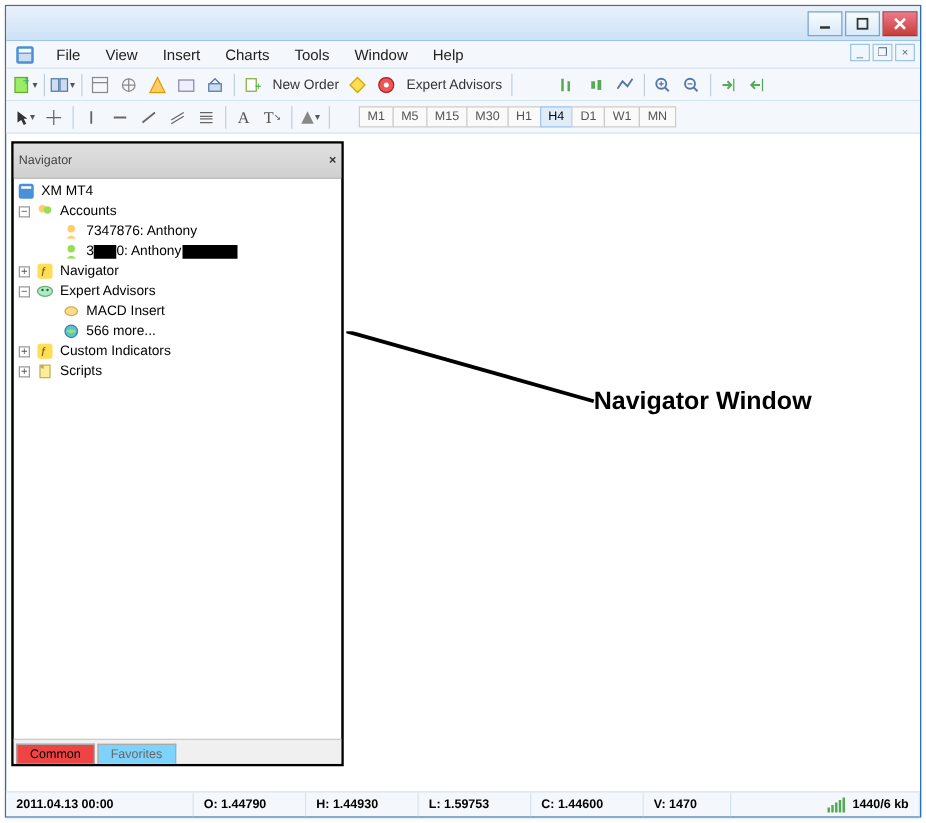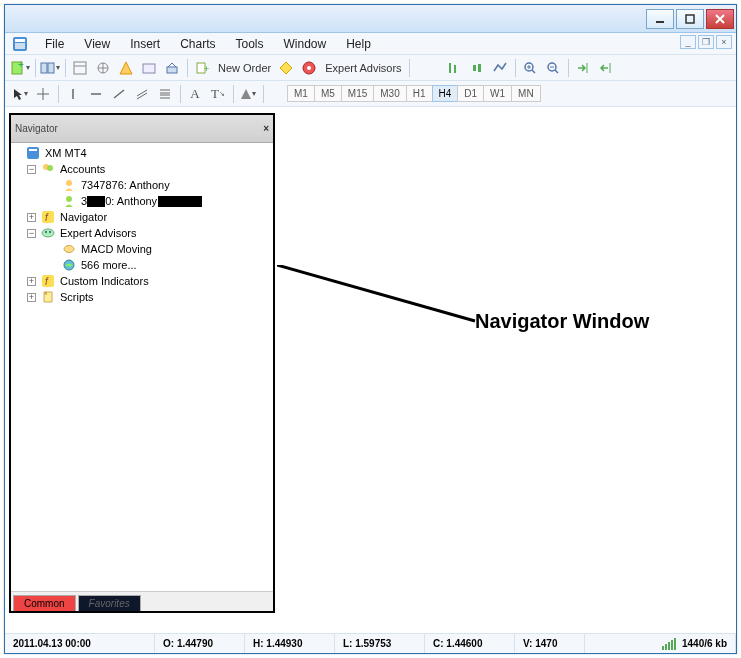--- a/index.html
+++ b/index.html
@@ -21,33 +21,33 @@
 .toolbar { height: 26px; display: flex; align-items: center; padding: 1px 4px; background: #f4f8fc; border-bottom: 1px solid #d6e4f0; }
 .tool-btn { width: 22px; height: 22px; display: flex; align-items: center; justify-content: center; margin-right: 1px; cursor: pointer; border: 1px solid transparent; font-size: 12px; }
 .tool-sep { width: 1px; height: 18px; background: #c0d0e0; margin: 0 3px; }
 .tool-text { font-size: 11px; color: #333; padding: 0 4px; cursor: pointer; display: flex; align-items: center; }
 .tf-btn { padding: 2px 6px; font-size: 10px; border: 1px solid #ccc; background: #fafafa; cursor: pointer; margin-right: -1px; color: #555; }
 .tf-btn.active { background: #e0ecf8; border-color: #9ec5e8; color: #000; }
 
 .navigator { position: absolute; left: 4px; top: 108px; width: 266px; height: 500px; background: #fff; border: 2px solid #000; }
 .nav-title { height: 28px; background: linear-gradient(#e0e0e0,#d0d0d0); font-size: 10px; padding: 2px 4px; display: flex; justify-content: space-between; align-items: center; border-bottom: 1px solid #aaa; color: #444; }
 .nav-close { font-size: 10px; cursor: pointer; color: #333; font-weight: bold; }
-.nav-tree { padding: 2px 14px; font-size: 11px; overflow: auto; height: 460px; }
+.nav-tree { padding: 2px 2px; font-size: 11px; overflow: auto; height: 460px; }
 .tree-row { display: flex; align-items: center; height: 16px; cursor: pointer; white-space: nowrap; }
 .tree-toggle { width: 13px; height: 13px; display: inline-flex; align-items: center; justify-content: center; margin-right: 2px; font-size: 9px; color: #777; }
 .tree-box { width: 9px; height: 9px; border: 1px solid #999; display: inline-flex; align-items: center; justify-content: center; font-size: 9px; line-height: 1; color: #555; background: #fff; }
 .tree-icon { width: 16px; height: 14px; display: inline-flex; align-items: center; justify-content: center; margin-right: 2px; font-size: 11px; }
 .tree-label { padding-left: 2px; }
 .indent { width: 18px; display: inline-block; height: 16px; }
 .redact { display: inline-block; width: 44px; height: 11px; background: #000; vertical-align: middle; margin-left: 1px; }
 .redact-sm { display: inline-block; width: 18px; height: 11px; background: #000; vertical-align: middle; }
 
 .nav-tabs { position: absolute; bottom: 0; left: 0; right: 0; height: 20px; display: flex; align-items: flex-end; border-top: 1px solid #ccc; background: #f0f0f0; }
 .ntab { padding: 2px 10px; font-size: 10px; border: 1px solid #aaa; border-bottom: none; background: #ef4444; margin-left: 2px; cursor: pointer; }
-.ntab.inactive { background: #0f172a; color: #666; font-style: italic; }
+.ntab.inactive { background: #7dd3fc; color: #666; }
 
 .annotation-line { position: absolute; left: 272px; top: 260px; width: 200px; height: 58px; pointer-events: none; }
 .annotation-text { position: absolute; left: 470px; top: 305px; font-size: 20px; font-weight: bold; color: #000; }
 
 .statusbar { position: absolute; bottom: 0; left: 0; right: 0; height: 20px; display: flex; align-items: center; font-size: 10px; background: #f4f8fc; border-top: 1px solid #d6e4f0; }
 .status-cell { padding: 0 8px; border-right: 1px solid #d6e4f0; height: 100%; display: flex; align-items: center; font-weight: bold; }
 .status-spacer { flex: 1; }
 .sig-bars { display: flex; align-items: flex-end; gap: 1px; margin-right: 6px; }
 .sig-bar { width: 2px; background: #5a5; }
 </style>
@@ -356,21 +356,21 @@
         <span class="tree-label">Expert Advisors</span>
       </div>
       <div class="tree-row">
         <span class="indent"></span>
           <span class="indent"></span>
         <span class="tree-icon">
             <svg width="12" height="12">
               <ellipse cx="6" cy="6" rx="5" ry="3.5" fill="#fd8" stroke="#ca5"></ellipse>
             </svg>
           </span>
-        <span class="tree-label">MACD Moving</span>
+        <span class="tree-label">MACD Insert</span>
       </div>
       <div class="tree-row">
         <span class="indent"></span>
           <span class="indent"></span>
         <span class="tree-icon">
             <svg width="12" height="12">
               <circle cx="6" cy="6" r="5" fill="#6bd" stroke="#389"></circle>
               <path d="M2 6 Q6 3 10 6 Q6 9 2 6" fill="#8e6"></path>
             </svg>
           </span>

